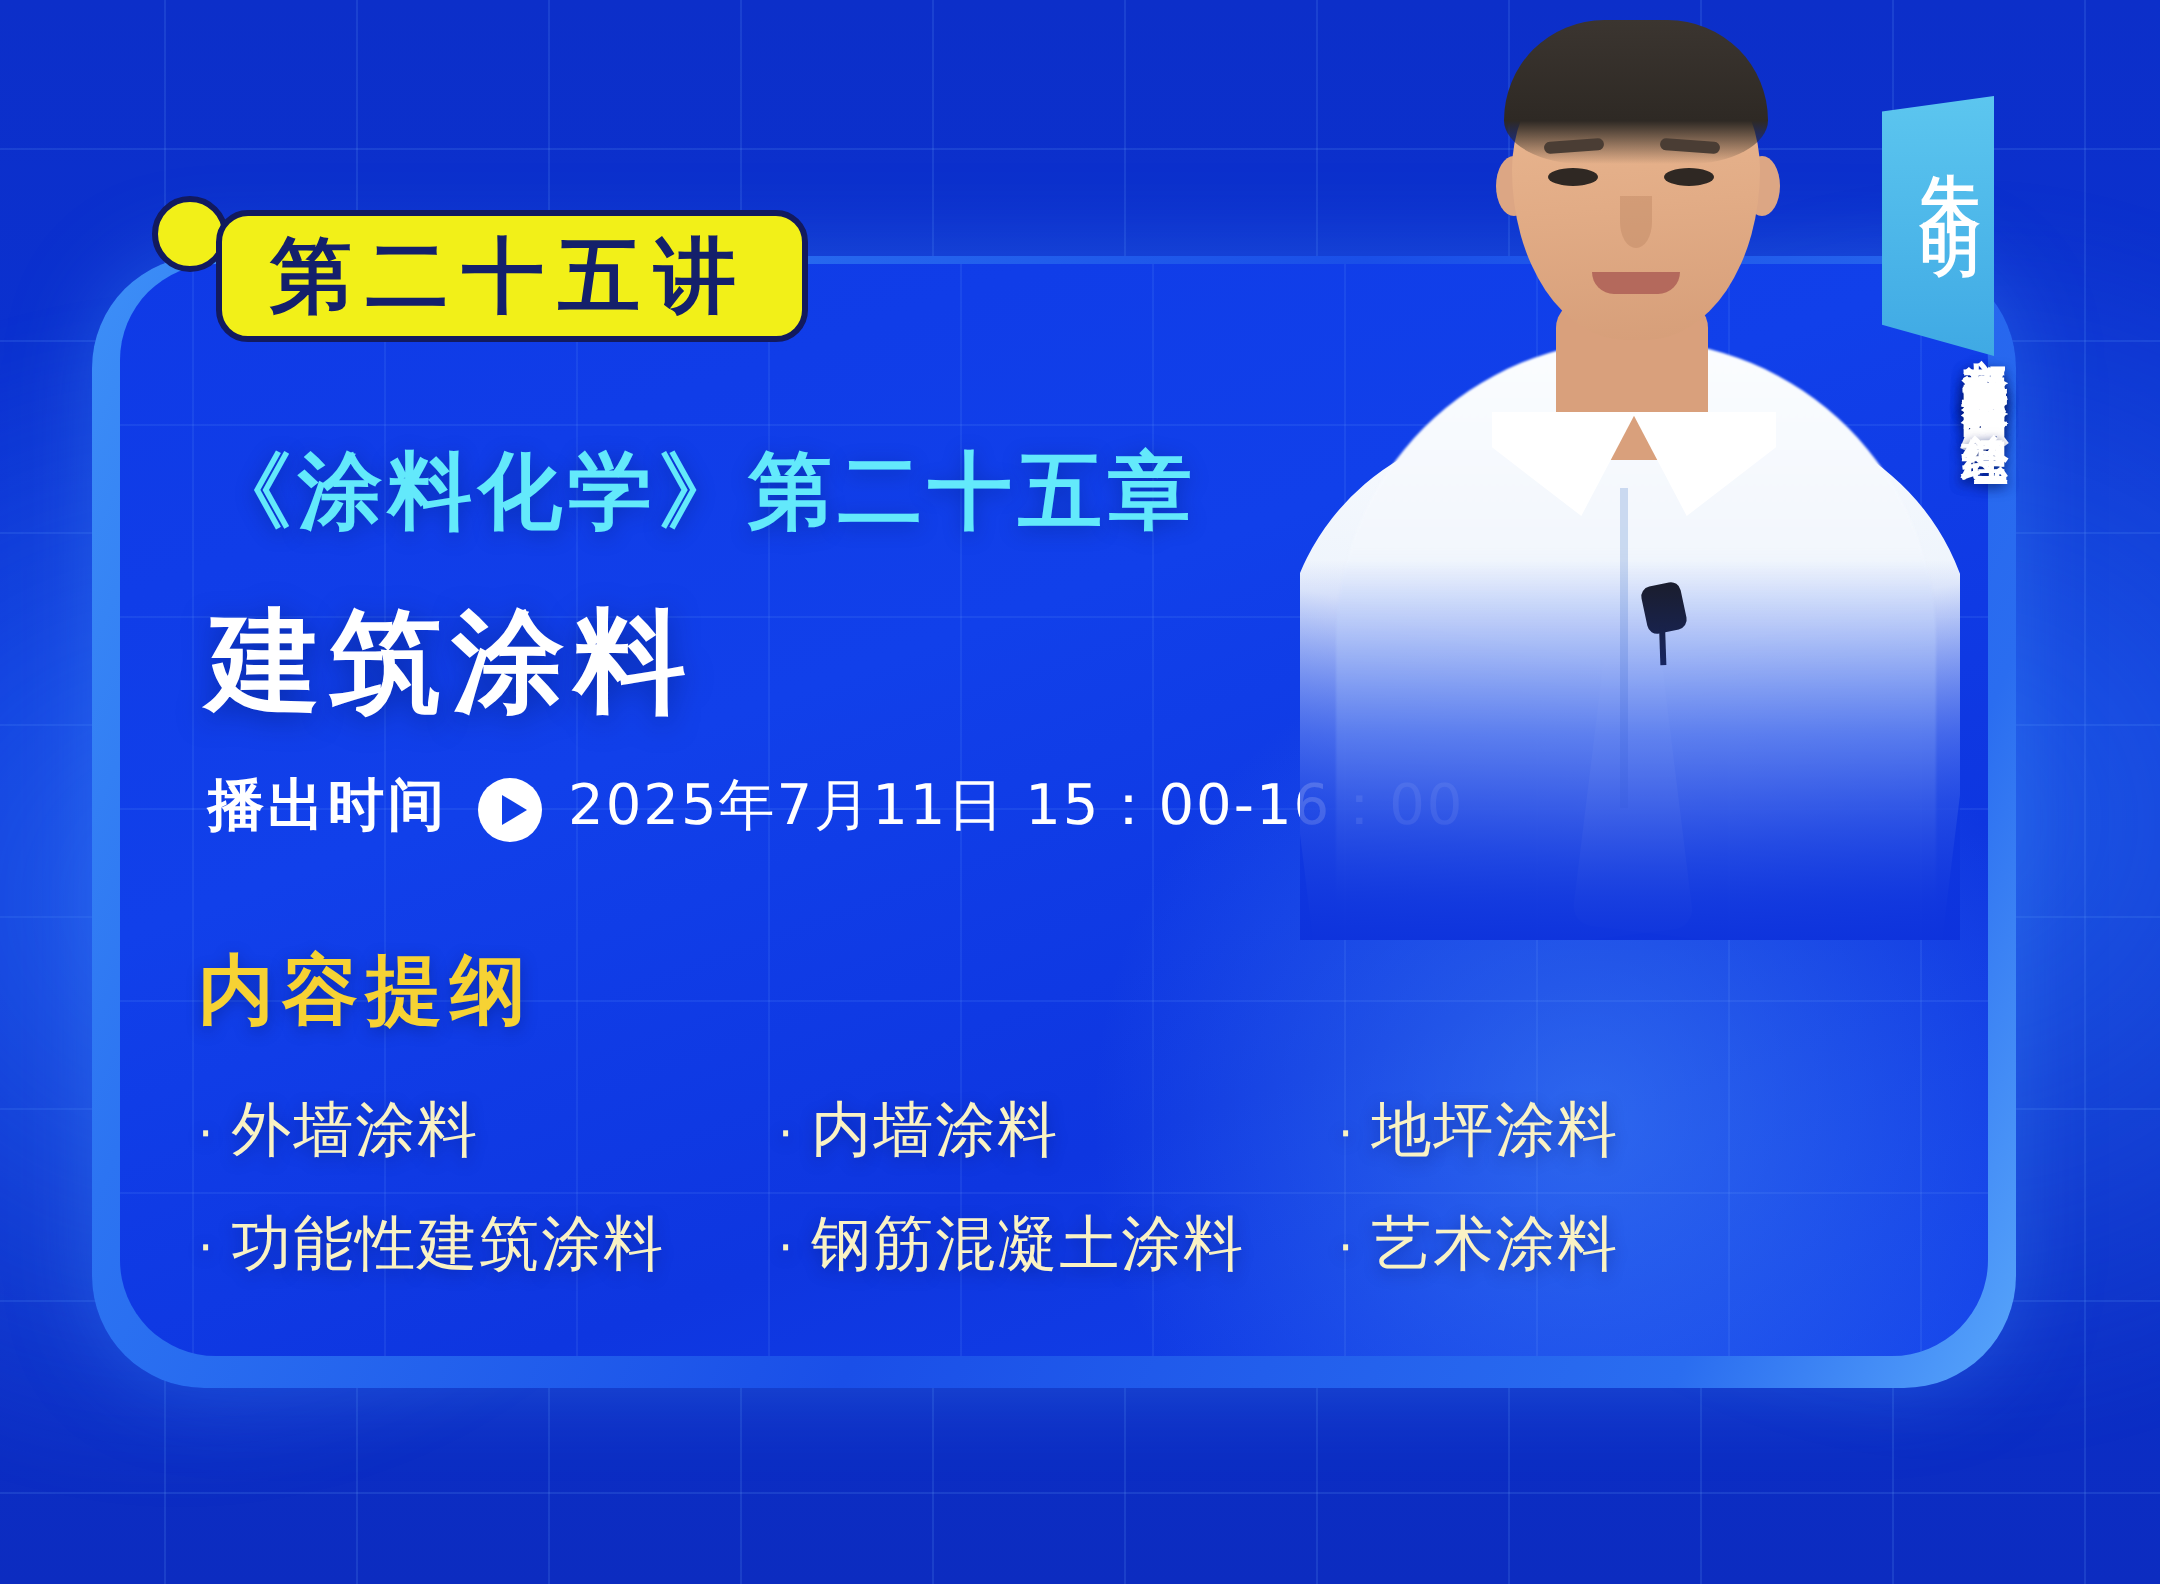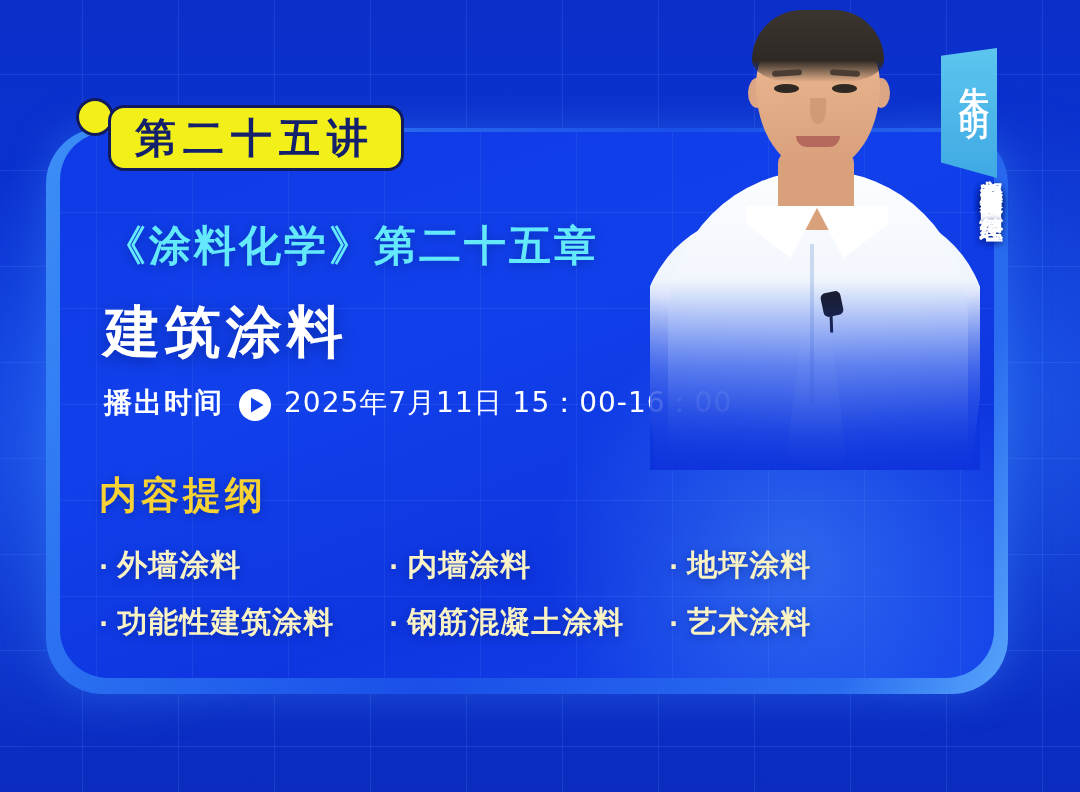--- a/index.html
+++ b/index.html
@@ -197,21 +197,21 @@
   }
   .outline-grid {
     margin-top: 24px;
     display: grid;
     grid-template-columns: 290px 280px auto;
     row-gap: 16px;
   }
   .outline-item {
     font-family: "DejaVu Sans", "Liberation Sans", sans-serif;
     font-size: 30px;
-    font-weight: bold;
+    font-weight: normal;
     color: #f9f2c4;
     letter-spacing: 1px;
     white-space: nowrap;
     text-shadow: 0 2px 8px rgba(0,25,110,0.45);
   }
   .outline-item .dot {
     color: #f9f2c4;
     margin-right: 8px;
     font-size: 24px;
   }

